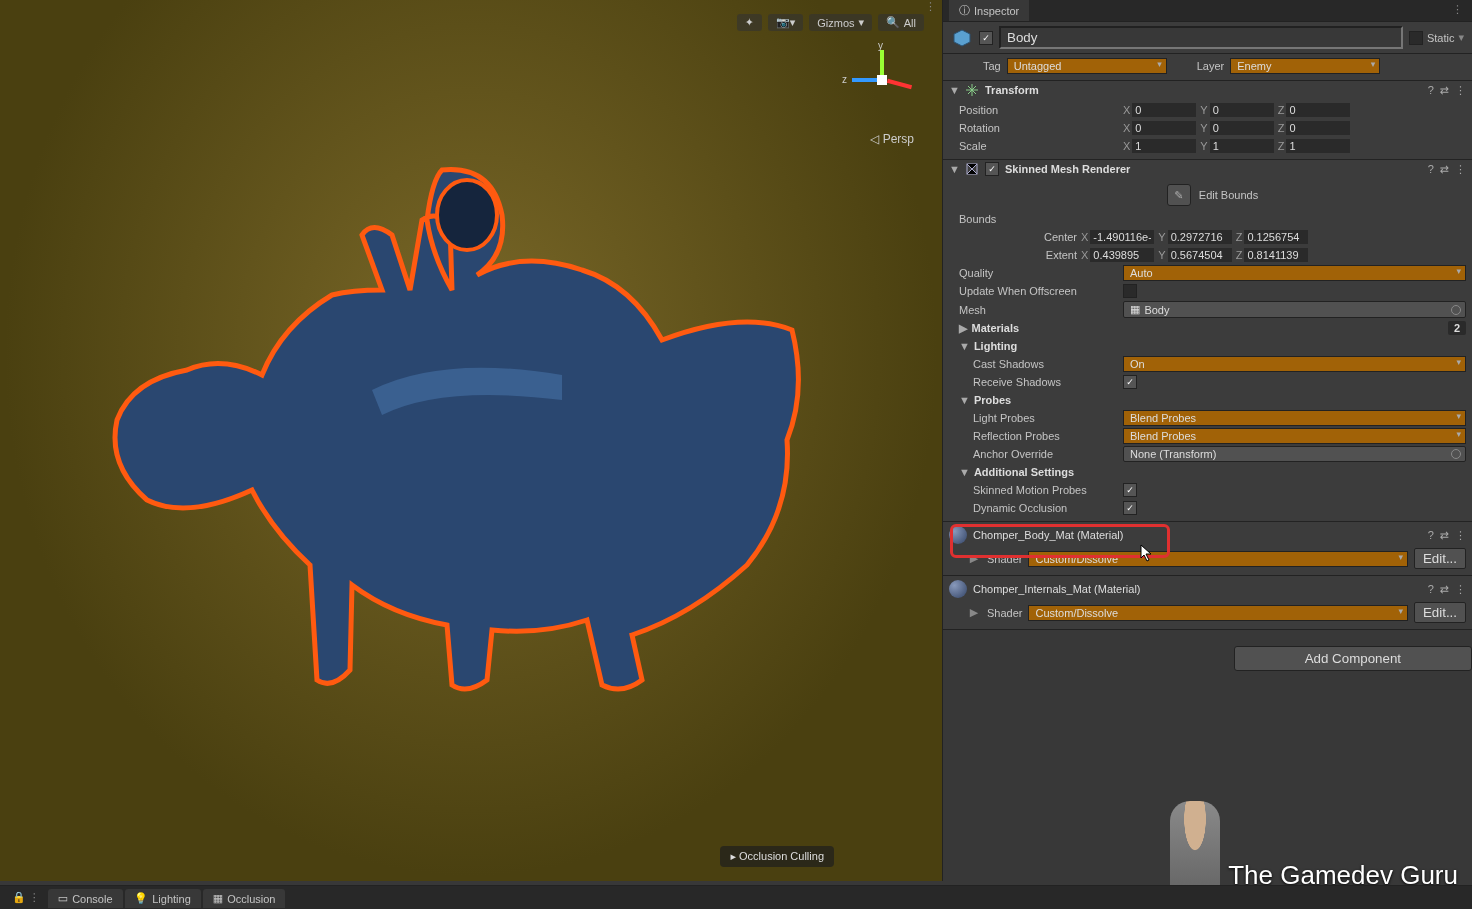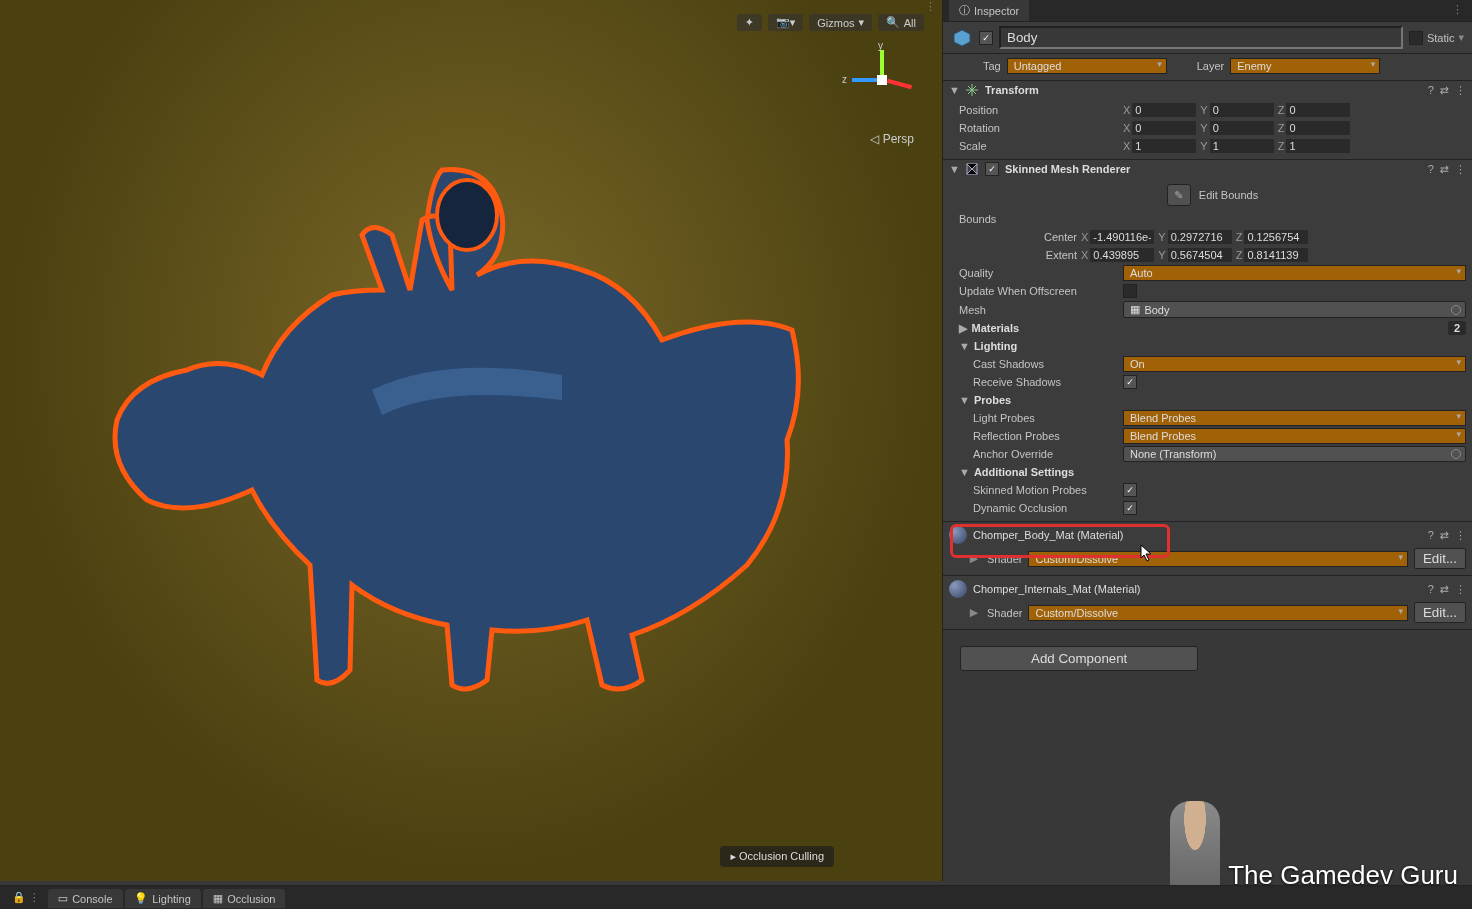--- a/index.html
+++ b/index.html
@@ -66,21 +66,21 @@
 
 .material-section { padding: 4px 6px; background: #3c3c3c; border-bottom: 1px solid #222; }
 .mat-head { display: flex; align-items: center; gap: 6px; }
 .mat-ball { width: 18px; height: 18px; border-radius: 50%; background: radial-gradient(circle at 30% 30%, #8899bb, #334466); }
 .mat-title { flex: 1; color: #ddd; }
 .shader-row { display: flex; align-items: center; gap: 6px; padding: 4px 0 2px 18px; }
 .shader-row .dd { flex: 1; }
 .edit-btn { background: #515151; border: 1px solid #222; padding: 2px 8px; color: #ddd; border-radius: 2px; }
 .mat-fold { color: #888; width: 14px; text-align: center; }
 
-.add-comp-row { padding: 16px 17px; display: flex; justify-content: flex-start; }
+.add-comp-row { padding: 16px 0; display: flex; justify-content: flex-end; }
 .add-comp-btn { background: #515151; border: 1px solid #222; padding: 4px 70px; color: #ddd; border-radius: 3px; }
 
 .bottom-tabs { position: absolute; bottom: 0; left: 0; right: 0; height: 24px; background: #282828; display: flex; align-items: center; padding: 0 6px; gap: 2px; border-top: 1px solid #222; }
 .bottom-tabs .tab { padding: 3px 10px; background: #383838; color: #c4c4c4; display: flex; align-items: center; gap: 4px; border-radius: 3px 3px 0 0; margin-top: 2px; }
 .watermark { position: absolute; bottom: 18px; right: 14px; color: #fff; font-family: Georgia, serif; font-size: 26px; text-shadow: 0 1px 3px #000; display: flex; align-items: flex-end; gap: 8px; }
 .watermark .guru-figure { width: 50px; height: 90px; background: radial-gradient(ellipse at 50% 20%, #d0b090 30%, transparent 31%), linear-gradient(#8a8a8a, #666); border-radius: 20px 20px 6px 6px; }
 .scene-menu-icon { position: absolute; top:0; right:6px; color:#888; }
 </style>
 </head>
 <body>

